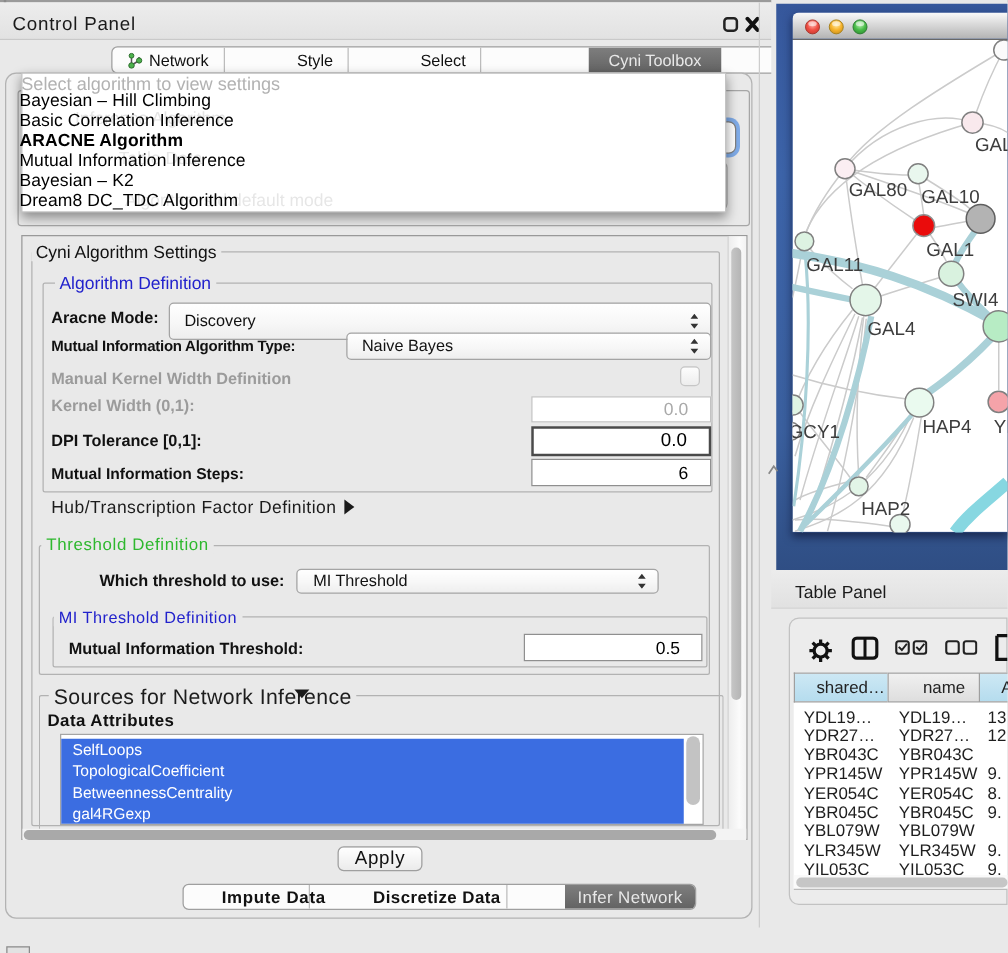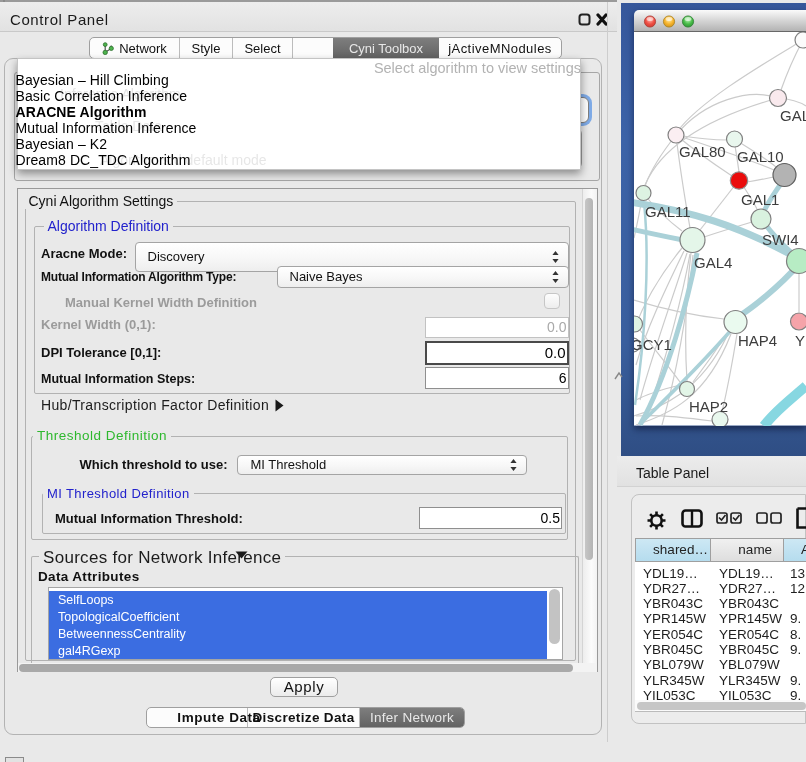--- a/index.html
+++ b/index.html
@@ -2,24 +2,24 @@
 <html><head><meta charset="utf-8">
 <style>
 *{margin:0;padding:0;box-sizing:border-box;}
 html,body{width:806px;height:762px;overflow:hidden;background:#e9e9e9;font-family:"Liberation Sans",sans-serif;}
 .abs{position:absolute;}
 .lbl{position:absolute;font-size:13px;font-weight:700;color:#111;white-space:nowrap;}
 .dis{color:#9b9b9b;}
 .combo{position:absolute;border:1px solid #a4a4a4;border-radius:4px;background:linear-gradient(#ffffff,#f7f7f7 55%,#eeeeee);display:flex;align-items:center;font-size:13px;color:#111;}
 .combo .tx{padding-left:12px;}
 .arr{position:absolute;right:9px;top:50%;transform:translateY(-50%);width:7px;height:12px;}
-.field{position:absolute;background:#fff;display:flex;align-items:center;justify-content:flex-end;font-size:14px;color:#000;padding-right:1px;}
+.field{position:absolute;background:#fff;display:flex;align-items:center;justify-content:flex-end;font-size:14px;color:#000;padding-right:17px;}
 .grp{position:absolute;border:1px solid #b2b2b2;border-radius:2px;}
 .grplbl{position:absolute;background:#e9e9e9;padding:0 4px;font-size:14px;white-space:nowrap;line-height:15px;}
-.seg{position:absolute;display:flex;border:1px solid #9f9f9f;border-radius:5px;background:#fcfcfc;overflow:hidden;}
+.seg{position:absolute;display:flex;border:1px solid #9f9f9f;border-radius:5px;background:#fcfcfc;overflow:hidden;gap:46px;}
 .seg div{display:flex;align-items:center;justify-content:center;font-size:13px;color:#111;border-right:1px solid #bcbcbc;white-space:nowrap;}
 .seg div:last-child{border-right:none;}
 .seg .sel{background:linear-gradient(#7e7e7e,#636363);color:#e8e8e8;border-right:none;}
 </style></head>
 <body>
 
 <div class="abs" style="left:0;top:0;width:806px;height:2px;background:#9a9a9a;"></div>
 <div class="abs" style="left:3px;top:0;width:2px;height:6px;background:#8a8a8a;"></div>
 
 <div class="abs" style="left:0;top:2px;width:617px;height:760px;background:#e9e9e9;"></div>
@@ -64,21 +64,21 @@
       <path d="M3.5,0 L6.6,4 H0.4 Z M3.5,12 L6.6,8 H0.4 Z" fill="#333"></path>
     </svg>
   </div>
 <div class="lbl" style="left:41px;top:270px;font-size:12px;letter-spacing:-0.2px;">Mutual Information Algorithm Type:</div>
 <div class="combo" style="left:276.5px;top:265.5px;width:292px;height:22px;">
     <span class="tx">Naive Bayes</span>
 <svg class="arr" viewBox="0 0 7 12">
       <path d="M3.5,0 L6.6,4 H0.4 Z M3.5,12 L6.6,8 H0.4 Z" fill="#333"></path>
     </svg>
   </div>
-<div class="lbl dis" style="left:41px;top:295px;margin-left:24px;">Manual Kernel Width Definition</div>
+<div class="lbl dis" style="left:41px;top:295px;">Manual Kernel Width Definition</div>
 <div class="abs" style="left:544px;top:292.5px;width:16px;height:16px;border:1px solid #c6c6c6;border-radius:4px;background:linear-gradient(#fdfdfd,#ededed);"></div>
 <div class="lbl dis" style="left:41px;top:317px;">Kernel Width (0,1):</div>
 <div class="field" style="left:424.5px;top:316.5px;width:144px;height:21px;border:1px solid #c2c2c2;color:#a9a9a9;">0.0</div>
 <div class="lbl" style="left:41px;top:345px;">DPI Tolerance [0,1]:</div>
 <div class="field" style="left:424.5px;top:340.5px;width:144px;height:24px;border:2px solid #4a4a4a;font-size:15px;">0.0</div>
 <div class="lbl" style="left:41px;top:372px;font-size:12.5px;">Mutual Information Steps:</div>
 <div class="field" style="left:424.5px;top:366.5px;width:144px;height:22.5px;border:1px solid #8f8f8f;">6</div>
 
 <div class="abs" style="left:41px;top:397px;font-size:14px;letter-spacing:0.35px;color:#1c1c1c;white-space:nowrap;">Hub/Transcription Factor Definition</div>
 <svg class="abs" style="left:274.5px;top:399px;" width="9" height="13" viewBox="0 0 9 13">
@@ -301,17 +301,17 @@
 8.
 9.
  
 9.
 9.</div>
 <div class="abs" style="left:634.5px;top:700px;width:171.5px;height:12px;background:#fafafa;"></div>
 <div class="abs" style="left:637px;top:701.5px;width:169px;height:8.5px;background:#c6c6c6;border-radius:4.5px;"></div>
 <div class="abs" style="left:634.5px;top:710.5px;width:171.5px;height:1.5px;background:#bbb;"></div>
 
 <div class="abs" style="left:17px;top:57.5px;width:564px;height:112px;background:#fff;border:1px solid #c4c4c4;border-radius:1px;box-shadow:0 4px 9px rgba(0,0,0,.4);z-index:50;"></div>
-<div class="abs" style="left:17px;top:60px;width:564px;text-align:right;font-size:14.5px;color:#b2b2b2;z-index:51;">Select algorithm to view settings</div>
+<div class="abs" style="left:17px;top:60px;width:564px;text-align:left;font-size:14.5px;color:#b2b2b2;z-index:51;">Select algorithm to view settings</div>
 <div class="abs" style="left:60px;top:86px;font-size:14px;color:rgba(130,130,130,0.22);z-index:50;white-space:nowrap;">Inference Algorithm</div>
 <div class="abs" style="left:95px;top:118px;font-size:14px;color:rgba(130,130,130,0.2);z-index:50;">Table Data</div>
 <div class="abs" style="left:100px;top:152px;font-size:14px;color:rgba(130,130,130,0.2);z-index:50;">Algorithm std default mode</div>
 <div class="abs" style="left:15.5px;top:72px;font-size:14px;letter-spacing:0.1px;color:#000;line-height:16px;z-index:51;white-space:nowrap;">Bayesian – Hill Climbing<br>Basic Correlation Inference<br><b>ARACNE Algorithm</b><br>Mutual Information Inference<br>Bayesian – K2<br>Dream8 DC_TDC Algorithm</div>
 
 </body></html>

